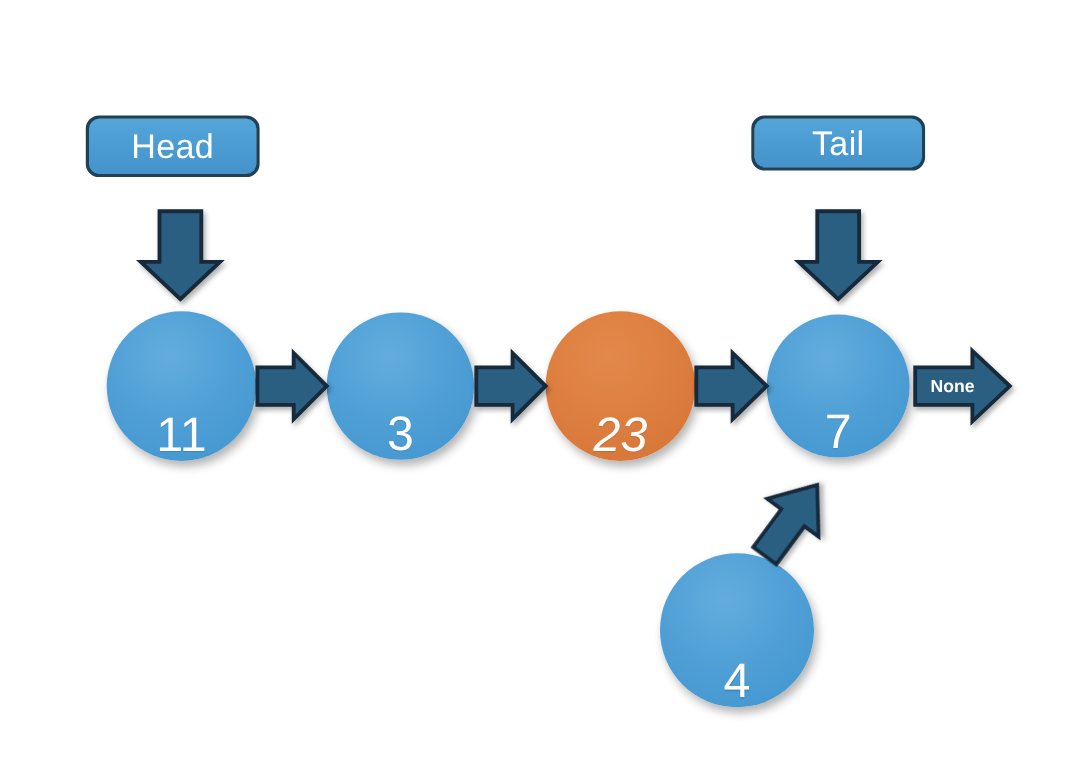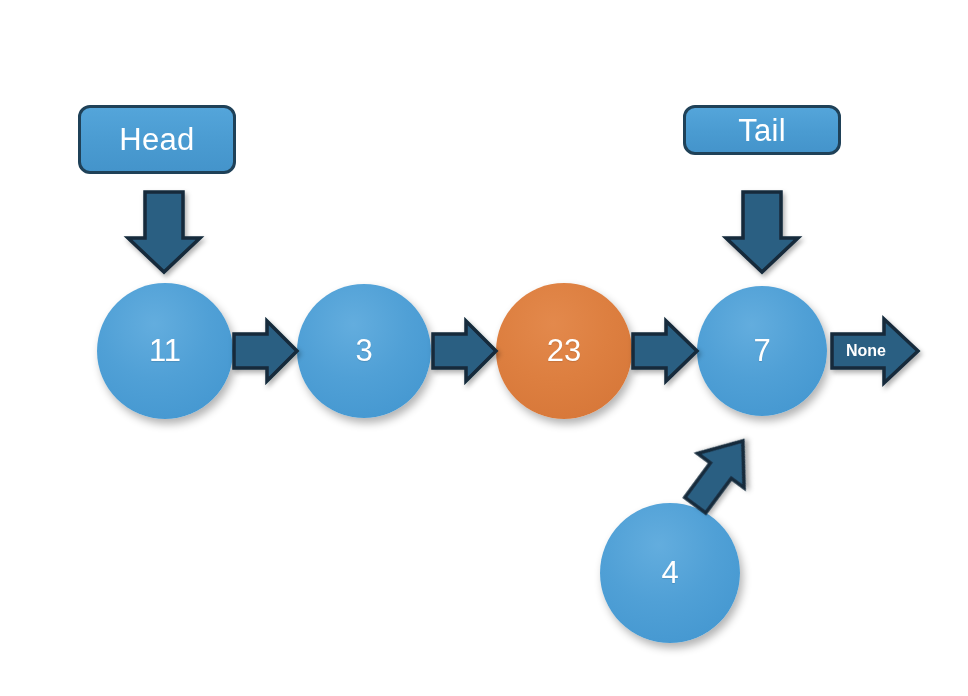--- a/index.html
+++ b/index.html
@@ -34,33 +34,34 @@
     font-weight: 400;
     letter-spacing: 0.3px;
     line-height: 1;
   }
 
   
   .node {
     position: absolute;
     border-radius: 50%;
     display: flex;
-    align-items: center;
+    align-items: flex-end;
     justify-content: center;
     color: #ffffff;
-    font-size: 31px;
+    font-size: 44px;
     font-weight: 400;
     line-height: 1;
     box-shadow: 3px 5px 9px rgba(0,0,0,0.30);
   }
   .node.blue {
     background: radial-gradient(circle at 42% 30%, #63adde 0%, #50a0d6 45%, #4094ce 100%);
   }
   .node.orange {
     background: radial-gradient(circle at 42% 30%, #e3894c 0%, #dd7f40 45%, #d47436 100%);
+    font-style: italic;
   }
   .node .node-label {
     position: relative;
     top: -1px;
     text-shadow: 0 1px 1px rgba(0,0,0,0.12);
   }
 
   
   #arrow-layer {
     position: absolute;
@@ -83,21 +84,21 @@
     font-weight: bold;
     text-anchor: middle;
     dominant-baseline: middle;
   }
 </style>
 </head>
 <body>
 
 <div id="canvas">
 
-  <div class="ptr-box" style="left:78px; top:105px; width:158px; height:69px;">
+  <div class="ptr-box" style="left:78px; top:105px; width:158px; height:56px;">
     <span>Head</span>
   </div>
 
   <div class="ptr-box" style="left:683px; top:105px; width:158px; height:50px;">
     <span>Tail</span>
   </div>
 
   <div class="node blue" style="left:97px; top:283px; width:136px; height:136px;">
     <span class="node-label">11</span>
   </div>

